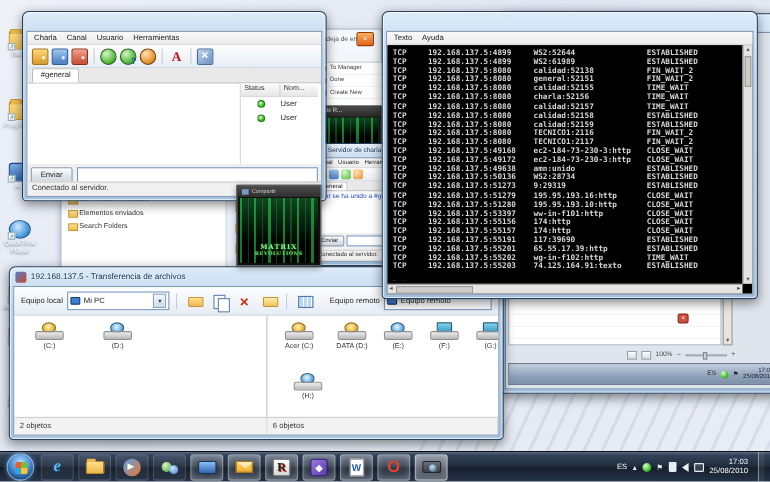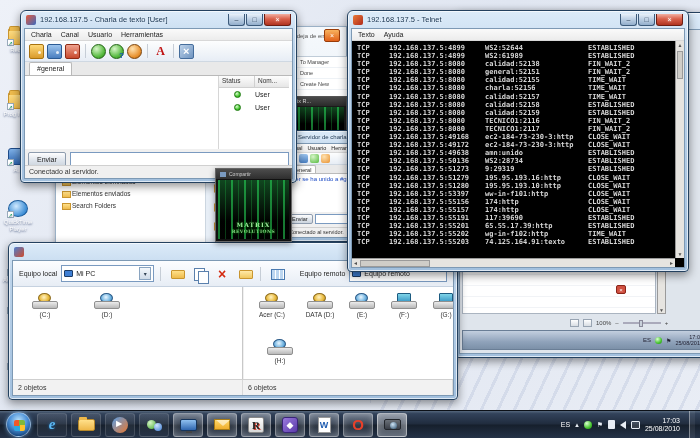--- a/index.html
+++ b/index.html
@@ -386,20 +386,21 @@
           <span>17:02</span><br>
           <span>25/08/2010</span>
         </span>
       </div>
     </div>
   </div>
 
   <div id="xfer" class="win" style="left:8px;top:242px;width:450px;height:158px;">
     <div class="titlebar">
       <span class="appico" style="background:linear-gradient(135deg,#4a7fd0,#d04a2a);"></span>
+      <span>192.168.137.5 - Transferencia de archivos</span>
     </div>
     <div class="client">
       <div id="xfer-toolbar">
         <span>Equipo local</span>
         <span class="combo" style="width:105px;">
           <span class="mon"></span>
           <span>Mi PC</span>
           <span class="arr">▾</span>
         </span>
         <span class="tsep"></span>
@@ -482,29 +483,20 @@
           </div>
         </div>
       <div class="xstatus">
         <div style="width:230px;">2 objetos</div>
         <div style="flex:1;">6 objetos</div>
       </div>
     </div>
   </div>
 
   <div id="chat" class="win" style="left:20px;top:10px;width:277px;height:173px;">
-    <div class="titlebar">
-      <span class="appico" style="background:linear-gradient(135deg,#e85a3a,#3a6ac0);"></span>
-      <span>192.168.137.5 - Charla de texto [User]</span>
-      <span class="capbtns">
-        <span>–</span>
-          <span>□</span>
-          <span class="close">×</span>
-      </span>
-    </div>
     <div class="client">
       <div class="menubar" id="chat-menus">
           <span>Charla</span>
           <span>Canal</span>
           <span>Usuario</span>
           <span>Herramientas</span>
         </div>
       <div id="chat-toolbar">
         <span class="tico door"></span>
         <span class="tico door blue"></span>
@@ -545,29 +537,20 @@
       </div>
       <div id="chat-send">
         <span class="btn">Enviar</span>
         <span class="inputbox"></span>
       </div>
       <div class="statusbar">Conectado al servidor.</div>
     </div>
   </div>
 
   <div id="telnet" class="win" style="left:347px;top:10px;width:342px;height:262px;">
-    <div class="titlebar">
-      <span class="appico" style="background:linear-gradient(135deg,#e87a3a,#b02a1a);"></span>
-      <span>192.168.137.5 - Telnet</span>
-      <span class="capbtns">
-        <span>–</span>
-          <span>□</span>
-          <span class="close">×</span>
-      </span>
-    </div>
     <div class="client">
       <div class="menubar" id="telnet-menus">
           <span>Texto</span>
           <span>Ayuda</span>
         </div>
       <div id="console">
         <div id="conrows">
             <div class="trow">
               <span class="c0">TCP</span>
               <span class="c1">192.168.137.5:4899</span>

